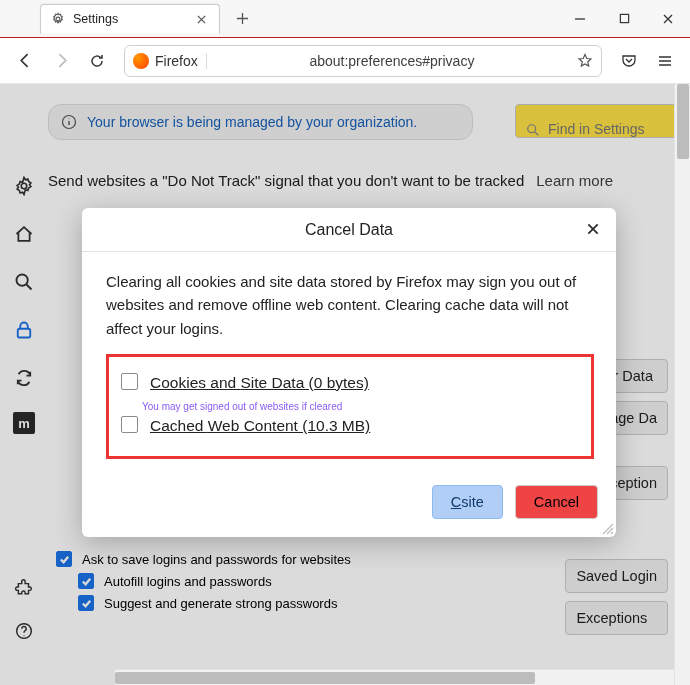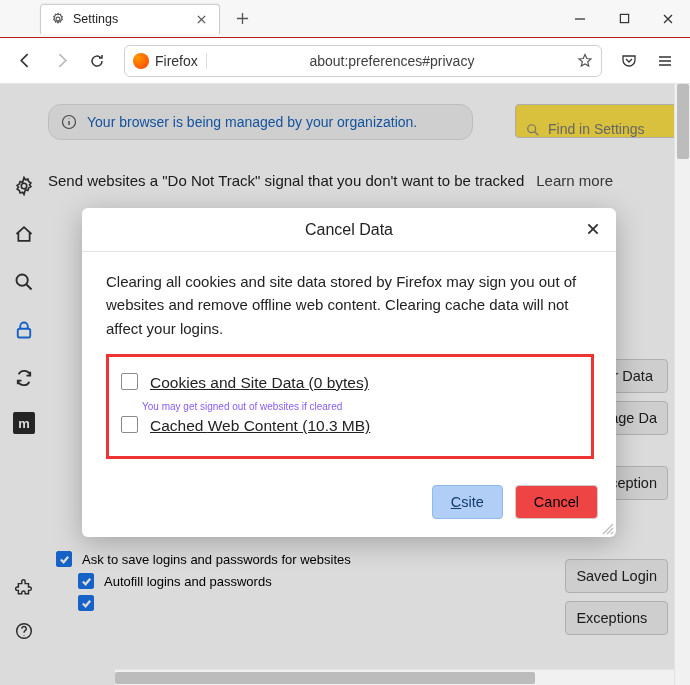--- a/index.html
+++ b/index.html
@@ -267,20 +267,21 @@
           </svg>
         </span>
       <span>Autofill logins and passwords</span>
     </div>
     <div class="chk-line indent">
       <span class="chk">
           <svg viewBox="0 0 12 12">
             <path d="M2 6l3 3 5-6" fill="none"></path>
           </svg>
         </span>
+      <span>Suggest and generate strong passwords</span>
     </div>
   </div>
 
   <div class="scrollbar-v">
       <div class="thumb"></div>
     </div>
   <div class="scrollbar-h">
       <div class="thumb"></div>
     </div>
   <div class="dimmer"></div>

